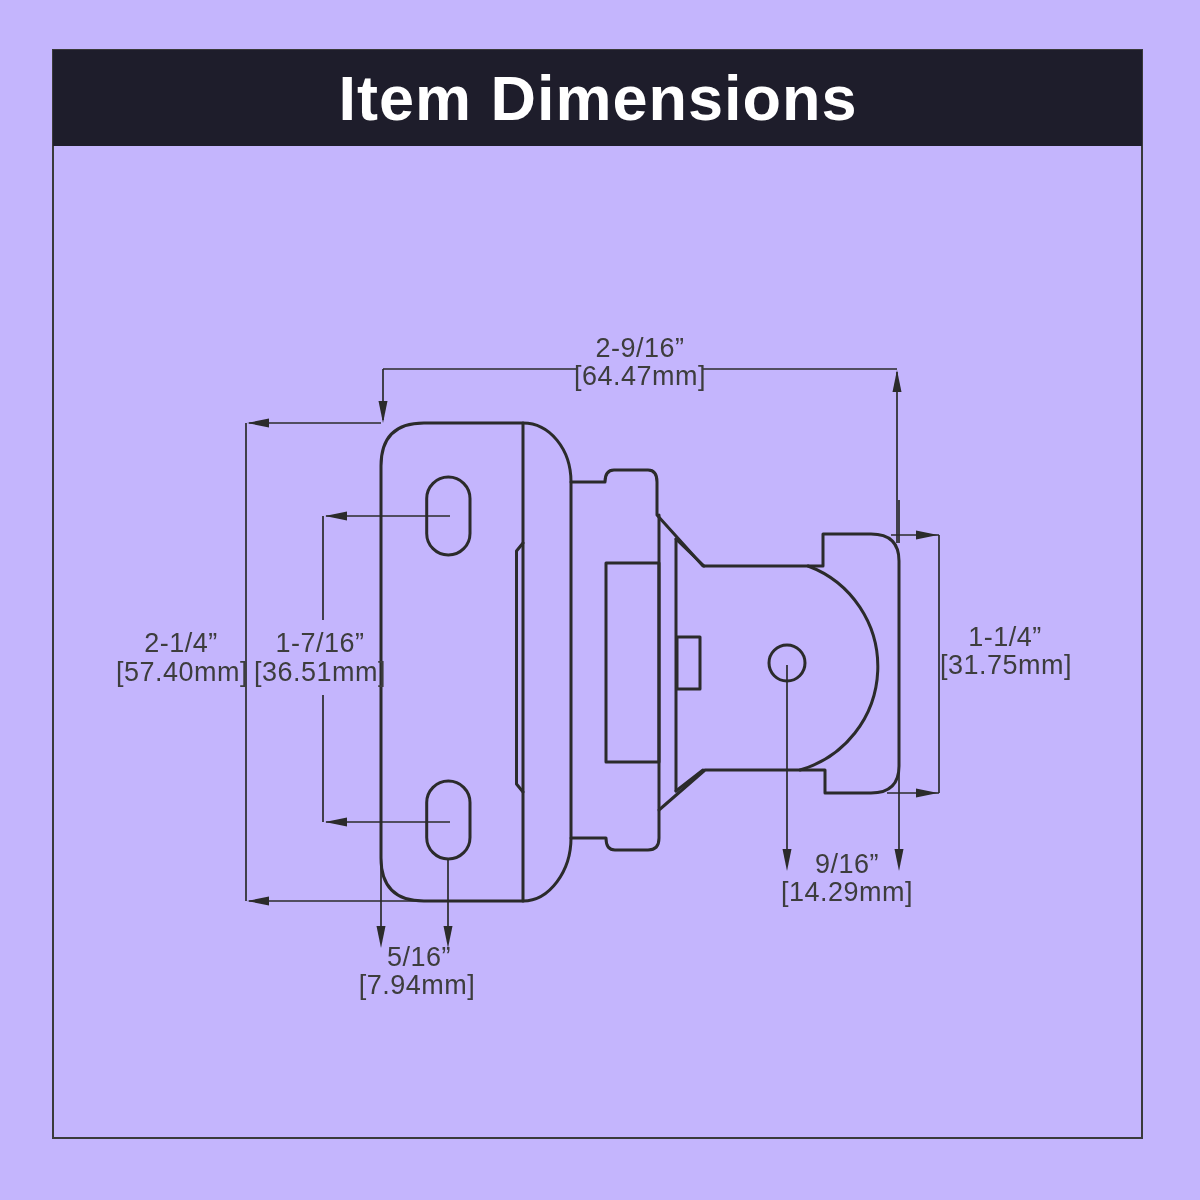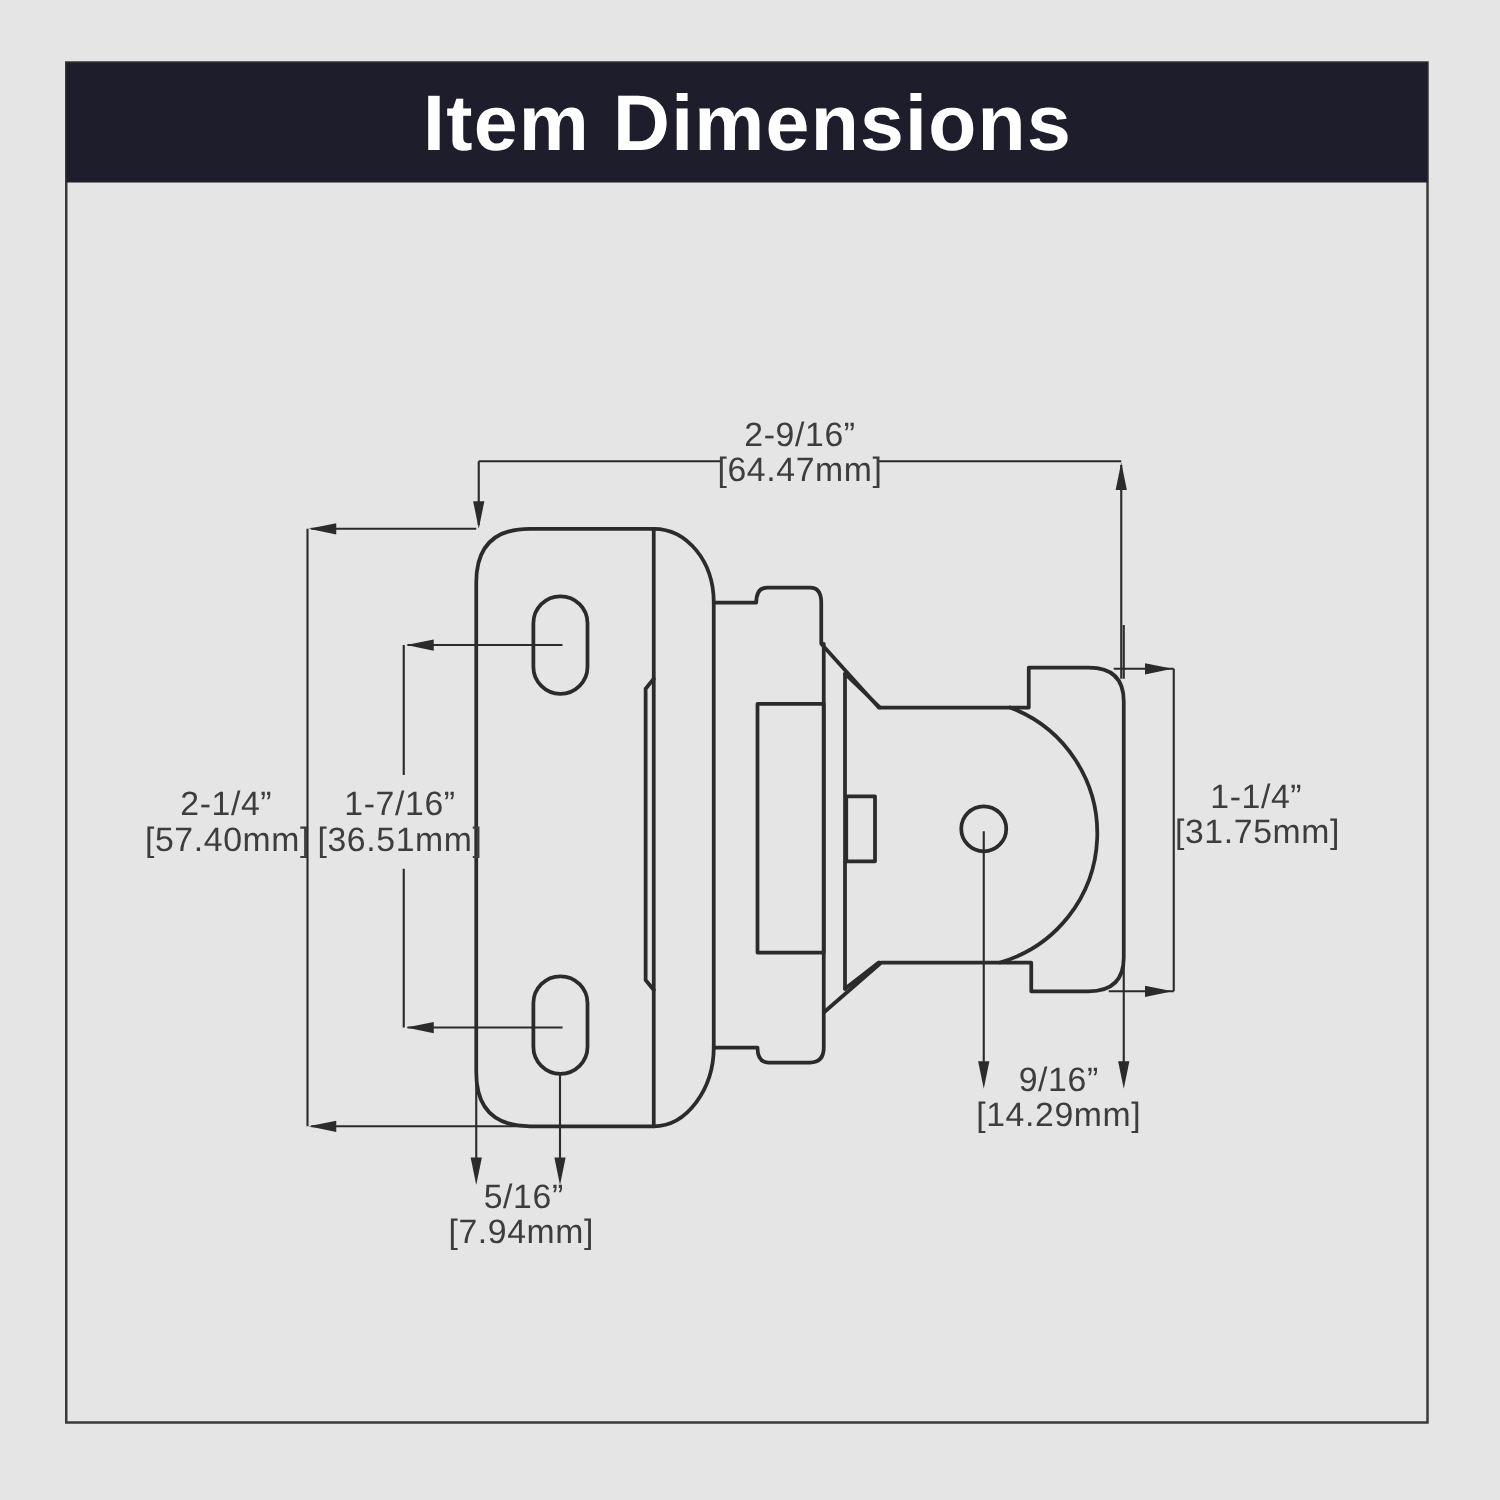--- a/index.html
+++ b/index.html
@@ -1,16 +1,16 @@
 <!DOCTYPE html>
 <html><head>
 <meta charset="utf-8">
 <style>
   html,body{margin:0;padding:0;background:#ffffff;}
-  .page{position:relative;width:1200px;height:1200px;background:#e5e5e5;overflow:hidden;}
+  .page{position:relative;width:1200px;height:1200px;background:#c4b5fd;overflow:hidden;}
   svg{display:block;}
   svg text{font-family:"Liberation Sans","DejaVu Sans",sans-serif;}
   .title-text{font-weight:bold;font-size:63px;letter-spacing:1px;}
   .dim-text{font-size:27px;letter-spacing:0.5px;}
 </style>
 </head>
 <body>
 
 <div class="page">
 <svg width="1200" height="1200" viewBox="0 0 1200 1200">

